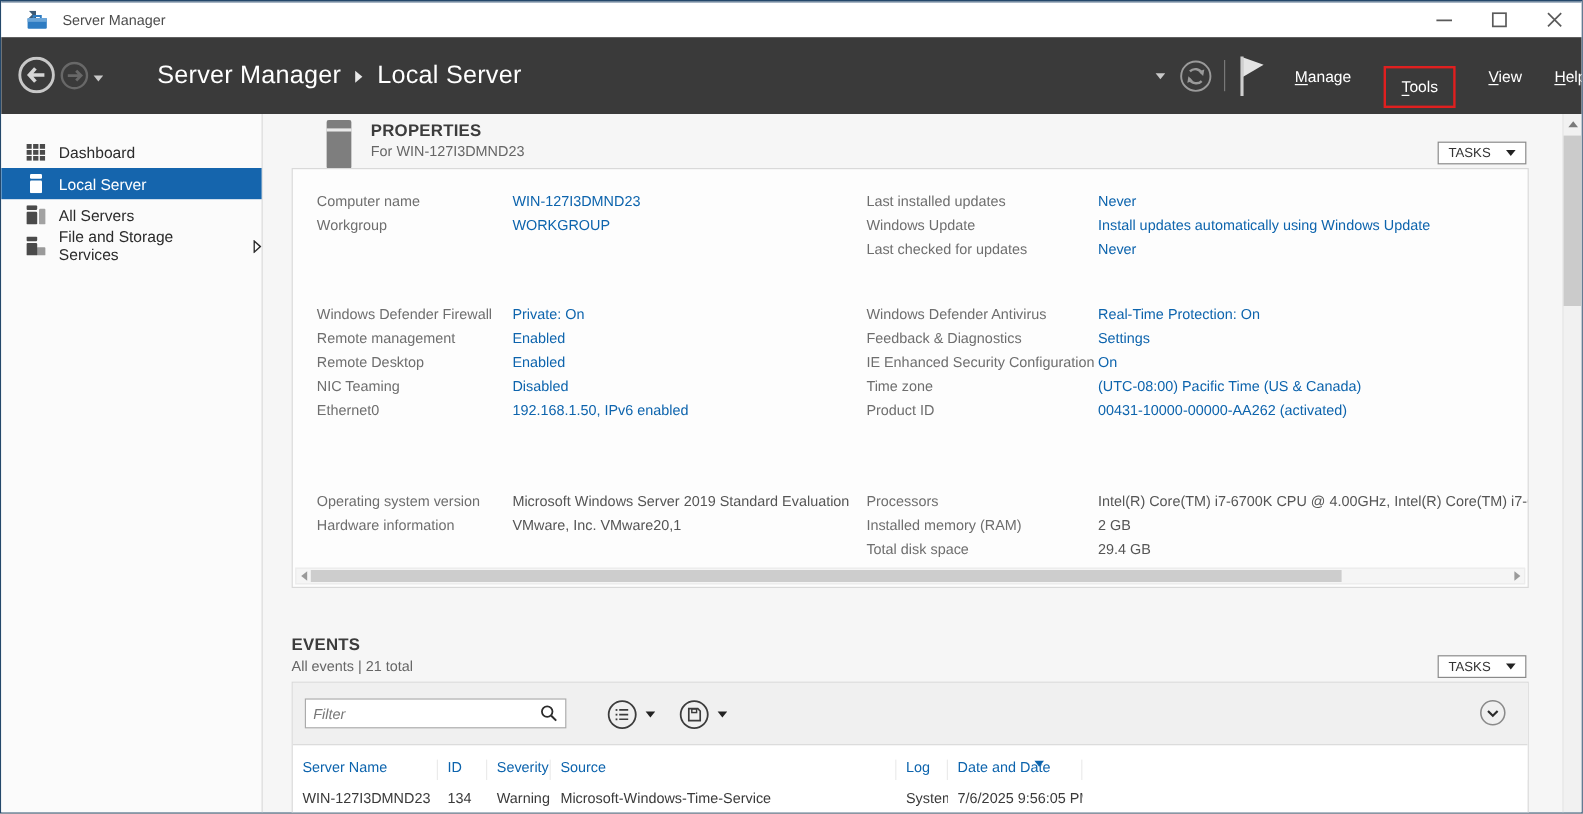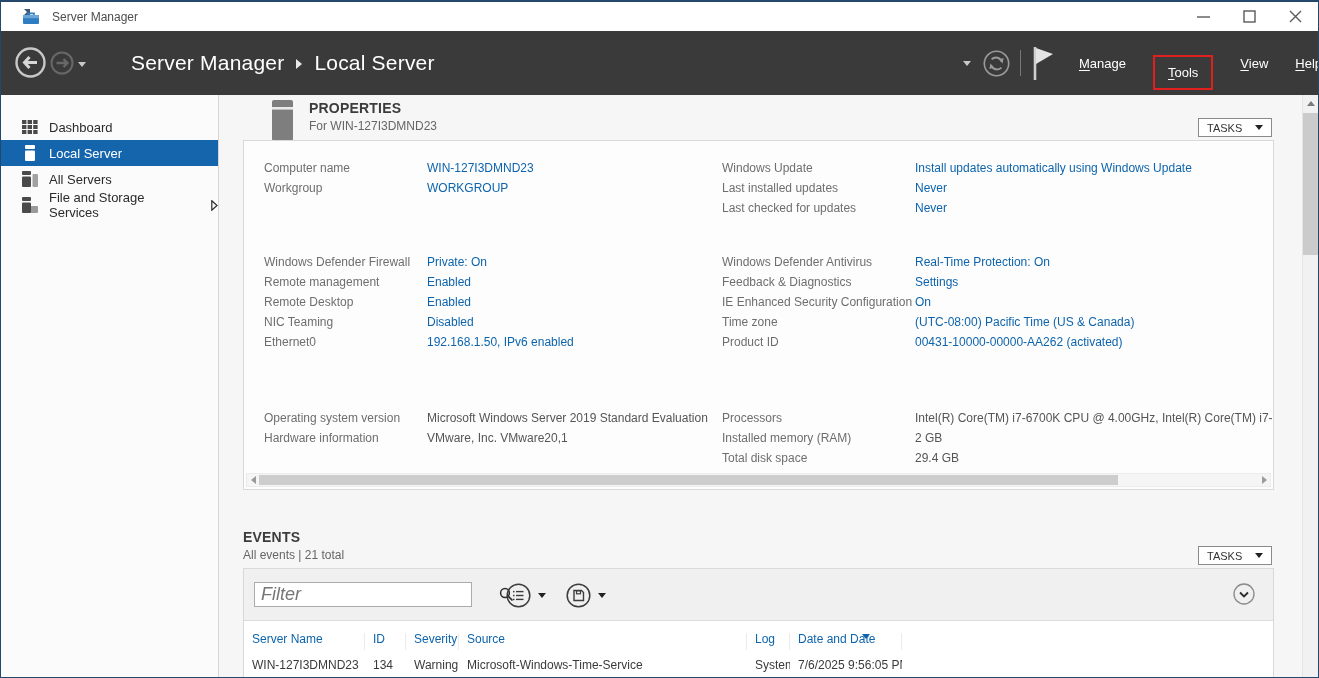--- a/index.html
+++ b/index.html
@@ -73,21 +73,21 @@
   .harrow-l{ width:0;height:0;border-top:4px solid transparent;border-bottom:4px solid transparent;border-right:5px solid #9a9a9a; }
   .harrow-r{ width:0;height:0;border-top:4px solid transparent;border-bottom:4px solid transparent;border-left:5px solid #9a9a9a; }
   .hscroll .hthumb{ height:10px; background:#cdcdcd; width:84%; }
   .hscroll .htrack{ flex:1; }
 
   
   .events-header{ position:absolute; left:24px; top:434px; }
   .events-panel{ position:absolute; left:24px; top:473px; width:1031px; height:120px; background:#fff; border:1px solid #d9d9d9; overflow:hidden; }
   .ev-toolbar{ height:52px; background:#f0f0f0; border-bottom:1px solid #dcdcdc; position:relative; }
   .filter-wrap{ position:absolute; left:10px; top:13px; width:218px; height:25px; background:#fff; border:1px solid #ababab; display:flex; align-items:center; }
-  .filter-wrap input{ flex:1; border:none; outline:none; font-size:18px; padding:0 6px; font-family:"Liberation Sans",sans-serif; color:#333; background:transparent; }
+  .filter-wrap input{ flex:1; border:none; outline:none; font-size:12px; padding:0 6px; font-family:"Liberation Sans",sans-serif; color:#333; background:transparent; }
   .filter-wrap input::placeholder{ font-style:italic; color:#767676; }
   .filter-wrap .mag{ display:inline-flex; margin-right:6px; }
   .circle-btn{ position:absolute; top:14px; display:flex; align-items:center; gap:7px; }
   #btn-list{ left:262px; } #btn-save{ left:322px; }
   .circle-btn .caret{ width:0;height:0;border-left:4px solid transparent;border-right:4px solid transparent;border-top:5px solid #222; }
   .collapse-btn{ position:absolute; right:18px; top:14px; display:inline-flex; }
 
   .ev-table{ font-size:12px; }
   .thead{ display:flex; height:29px; background:#fff; }
   .th{ position:relative; display:flex; align-items:flex-end; padding:0 0 4px 8px; color:var(--link-blue,#0d64ad); border-right:1px solid #ebebeb; white-space:nowrap; overflow:hidden;margin-top:12px; }
@@ -248,22 +248,22 @@
         <span class="caret"></span>
       </div>
 
       <div class="props-panel">
         <div>
             <div class="pgroup g1 left">
               <div class="prow"><span class="plabel">Computer name</span><span class="pvalue link">WIN-127I3DMND23</span></div>
               <div class="prow"><span class="plabel">Workgroup</span><span class="pvalue link">WORKGROUP</span></div>
             </div>
             <div class="pgroup g1 right">
+              <div class="prow"><span class="plabel">Last installed updates</span><span class="pvalue link">Never</span></div>
               <div class="prow"><span class="plabel">Windows Update</span><span class="pvalue link">Install updates automatically using Windows Update</span></div>
-              <div class="prow"><span class="plabel">Last installed updates</span><span class="pvalue link">Never</span></div>
               <div class="prow"><span class="plabel">Last checked for updates</span><span class="pvalue link">Never</span></div>
             </div>
             <div class="pgroup g2 left">
               <div class="prow"><span class="plabel">Windows Defender Firewall</span><span class="pvalue link">Private: On</span></div>
               <div class="prow"><span class="plabel">Remote management</span><span class="pvalue link">Enabled</span></div>
               <div class="prow"><span class="plabel">Remote Desktop</span><span class="pvalue link">Enabled</span></div>
               <div class="prow"><span class="plabel">NIC Teaming</span><span class="pvalue link">Disabled</span></div>
               <div class="prow"><span class="plabel">Ethernet0</span><span class="pvalue link">192.168.1.50, IPv6 enabled</span></div>
             </div>
             <div class="pgroup g2 right">

